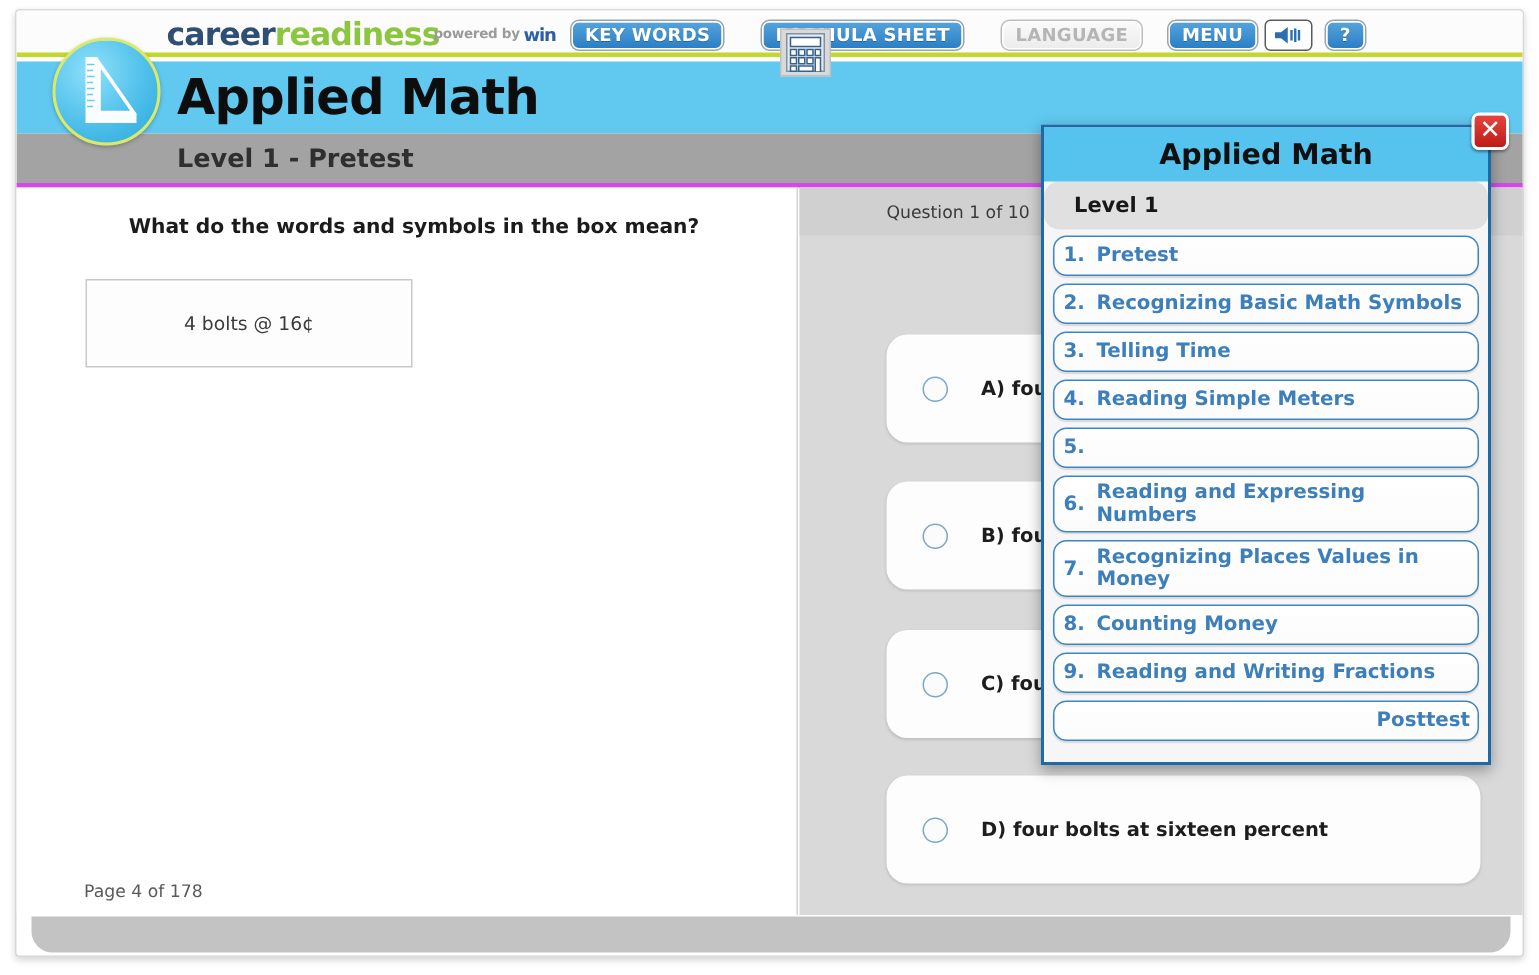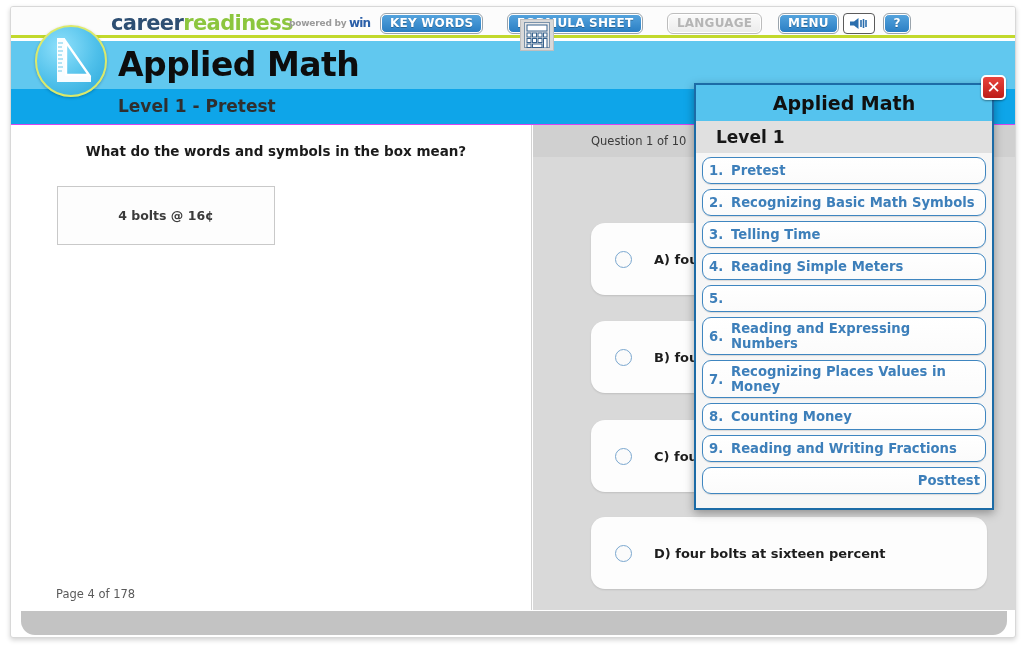--- a/index.html
+++ b/index.html
@@ -110,22 +110,22 @@
     border: 2px solid #dbe96a;
     box-shadow: 0 1px 3px rgba(0,0,0,0.25);
     z-index: 5;
   }
   #subject-badge svg { position: absolute; left: 14px; top: 9px; }
 
   
   #subheader {
     position: absolute; left: 0; top: 82px;
     width: 1006px; height: 36px;
-    background: #0ea5e9;
-    border-bottom: 1px solid #d946ef;
+    background: #a3a3a3;
+    border-bottom: 3px solid #d946ef;
   }
   #level-label {
     position: absolute; left: 107px; top: 7px;
     font-size: 17px; font-weight: bold; color: #2f2f2f;
   }
 
   
   #left-pane {
     position: absolute; left: 0; top: 118px;
     width: 521px; height: 485px;
@@ -151,21 +151,21 @@
     cursor: pointer;
     z-index: 6;
   }
   #stimulus-box {
     position: absolute; left: 46px; top: 61px;
     width: 218px; height: 59px;
     background: #fdfdfd;
     border: 1px solid #c9c9c9;
     display: flex; align-items: center; justify-content: center;
   }
-  #stimulus-text { font-size: 12.5px; color: #3b3b3b; font-weight: bold; }
+  #stimulus-text { font-size: 12.5px; color: #3b3b3b; }
 
   #page-counter {
     position: absolute; left: 45px; top: 462px;
     font-size: 11.5px; color: #5a5a5a;
   }
 
   
   #question-progress {
     position: absolute; left: 0; top: 0;
     width: 484px; height: 32px;
@@ -231,22 +231,22 @@
     background: linear-gradient(#e8433c, #bd1d18);
     border: 2px solid #ffffff;
     border-radius: 5px;
     color: #ffffff; font-size: 17px; font-weight: bold;
     line-height: 21px; text-align: center;
     cursor: pointer;
     box-shadow: 0 1px 2px rgba(0,0,0,0.4);
   }
   #menu-subtitle {
     height: 32px; background: #e0e0e0;
-    color: #171717; font-size: 17px; font-weight: bold;
-    line-height: 32px; padding-left: 20px;
+    color: #171717; font-size: 14px; font-weight: bold;
+    line-height: 32px; padding-left: 20px; border-radius: 10px;
   }
   #menu-list { padding: 4px 6px 6px 6px; }
   .menu-item {
     min-height: 27px;
     margin-bottom: 5px;
     background: linear-gradient(#ffffff, #fbfbfb);
     border: 1.6px solid #3f86c0;
     border-radius: 9px;
     color: #3d7fba;
     font-size: 13.2px;

